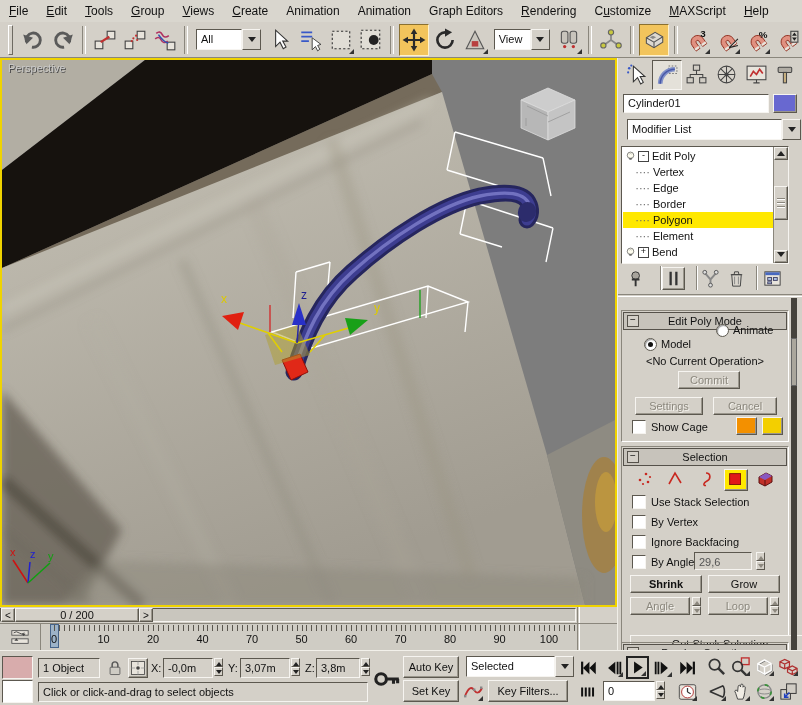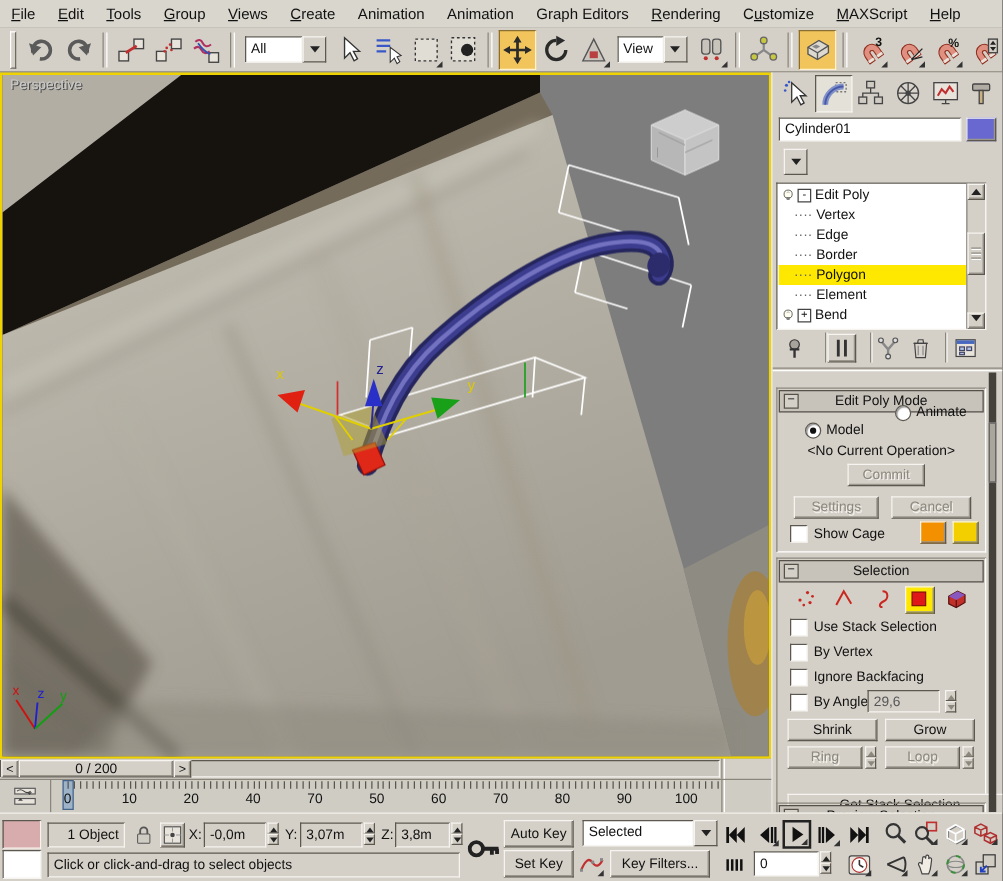--- a/index.html
+++ b/index.html
@@ -465,20 +465,21 @@
           </span>
         </div>
       </div>
 
     <div class="abs s3" style="left:5px;top:36px;width:146px;height:19px;padding:2px 4px;">
       <span>Cylinder01</span>
     </div>
     <div class="abs b3" id="objcolor" style="left: 155px; top: 36px; width: 24px; height: 19px; background: rgb(104, 104, 208);"></div>
 
     <div class="abs combo" style="left:5px;top:61px;width:174px;">
+      <div class="cval" style="flex:1;">Modifier List</div>
       <div class="dbtn">
           <div class="dar"></div>
         </div>
     </div>
 
     <div class="abs s3" id="stackbox" style="left:3px;top:88px;width:168px;height:118px;padding:1px;">
         <div class="strow"><span class="ic"><svg viewBox="0 0 22 22" xmlns="http://www.w3.org/2000/svg">
               <circle cx="11" cy="9" r="5.5" fill="#fffef0" stroke="#333"></circle>
               <path d="M8.5 14 h5 M9 16 h4" stroke="#333"></path>
               <path d="M9 7 q2 -2 4 0" stroke="#999" fill="none"></path>
@@ -637,23 +638,23 @@
         <span class="cb"></span>
         <span>By Angle:</span>
       </div>
       <div class="abs s3g" style="left:72px;top:105px;width:58px;height:18px;padding:3px 4px 0;color:#555;">
         <span>29,6</span>
       </div>
       <div class="spin dis abs" style="left:134px;top:105px;">
           <div class="up"></div>
           <div class="dn"></div>
         </div>
-      <div class="pbtn b3" style="left:8px;top:128px;width:72px;height:18px;">Shrink</div>
+      <div class="pbtn b3" style="left:8px;top:128px;width:72px;height:18px;font-weight:bold;">Shrink</div>
       <div class="pbtn b3" style="left:86px;top:128px;width:72px;height:18px;">Grow</div>
-      <div class="pbtn b3 dis" style="left:8px;top:150px;width:60px;height:18px;">Ring</div>
+      <div class="pbtn b3 dis" style="left:8px;top:150px;width:60px;height:18px;">Angle</div>
       <div class="spin dis abs" style="left:70px;top:150px;">
           <div class="up"></div>
           <div class="dn"></div>
         </div>
       <div class="pbtn b3 dis" style="left:86px;top:150px;width:60px;height:18px;">Loop</div>
       <div class="spin dis abs" style="left:148px;top:150px;">
           <div class="up"></div>
           <div class="dn"></div>
         </div>
       <div class="pbtn b3" style="left:8px;top:188px;width:180px;height:18px;">Get Stack Selection</div>
@@ -810,21 +811,21 @@
         <div class="tnum" style="left: 458.5px;">90</div>
         <div class="tnum" style="left: 508px;">100</div>
       </div>
     <div class="abs" style="left:577px;top:0;width:3px;height:26px;border-left:1px solid #8a867c;border-right:1px solid #fff;"></div>
   </div>
 
   <div id="statusbar">
     <div class="abs s3" style="left:2px;top:5px;width:31px;height:23px;background:#d8acac;"></div>
     <div class="abs s3" style="left:2px;top:29px;width:31px;height:23px;"></div>
 
-    <div class="sfield s3g" style="left:38px;top:7px;width:62px;text-align:right;">
+    <div class="sfield s3g" style="left:38px;top:7px;width:62px;text-align:left;">
       <span>1 Object</span>
     </div>
     <span class="ic abs" style="left:106px;top:7px;width:18px;height:20px;">
         <svg viewBox="0 0 22 22" xmlns="http://www.w3.org/2000/svg">
           <rect x="5" y="10" width="12" height="9" rx="1" fill="#cfccc4" stroke="#555"></rect>
           <path d="M7.5 10 V7 a3.5 3.5 0 0 1 7 0 V10" fill="none" stroke="#555" stroke-width="1.8"></path>
         </svg>
       </span>
     <span class="ic abs b3" style="left:128px;top:7px;width:20px;height:20px;">
         <svg viewBox="0 0 22 22" xmlns="http://www.w3.org/2000/svg">

